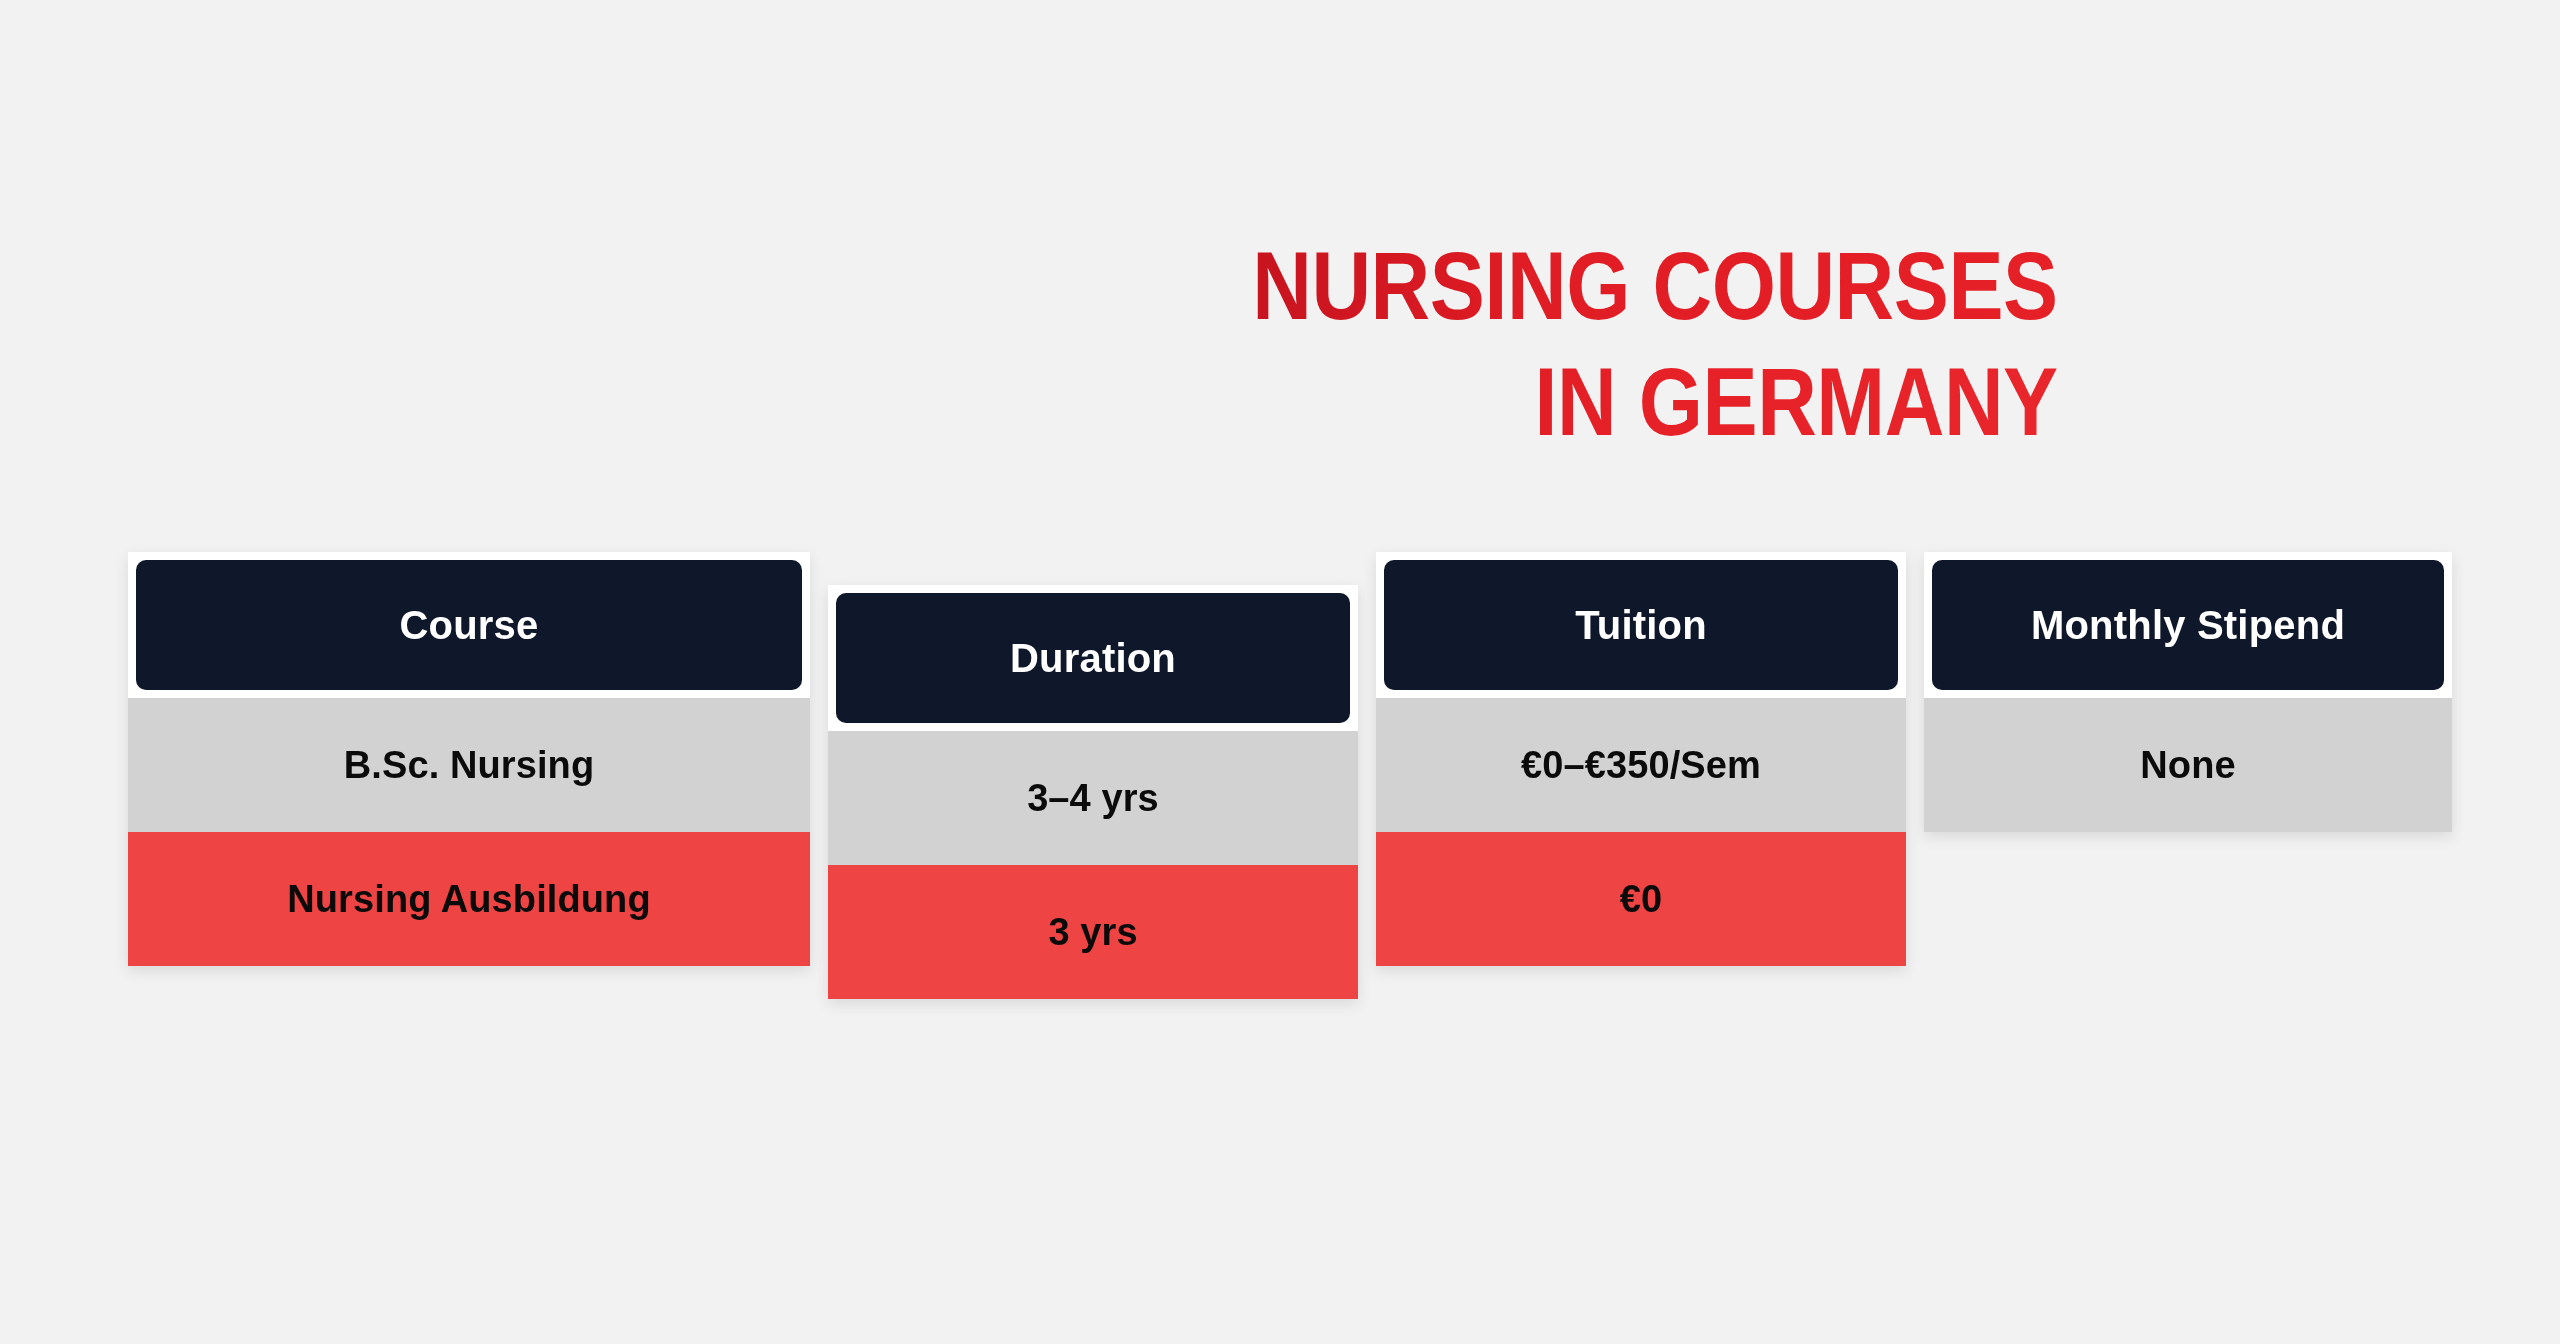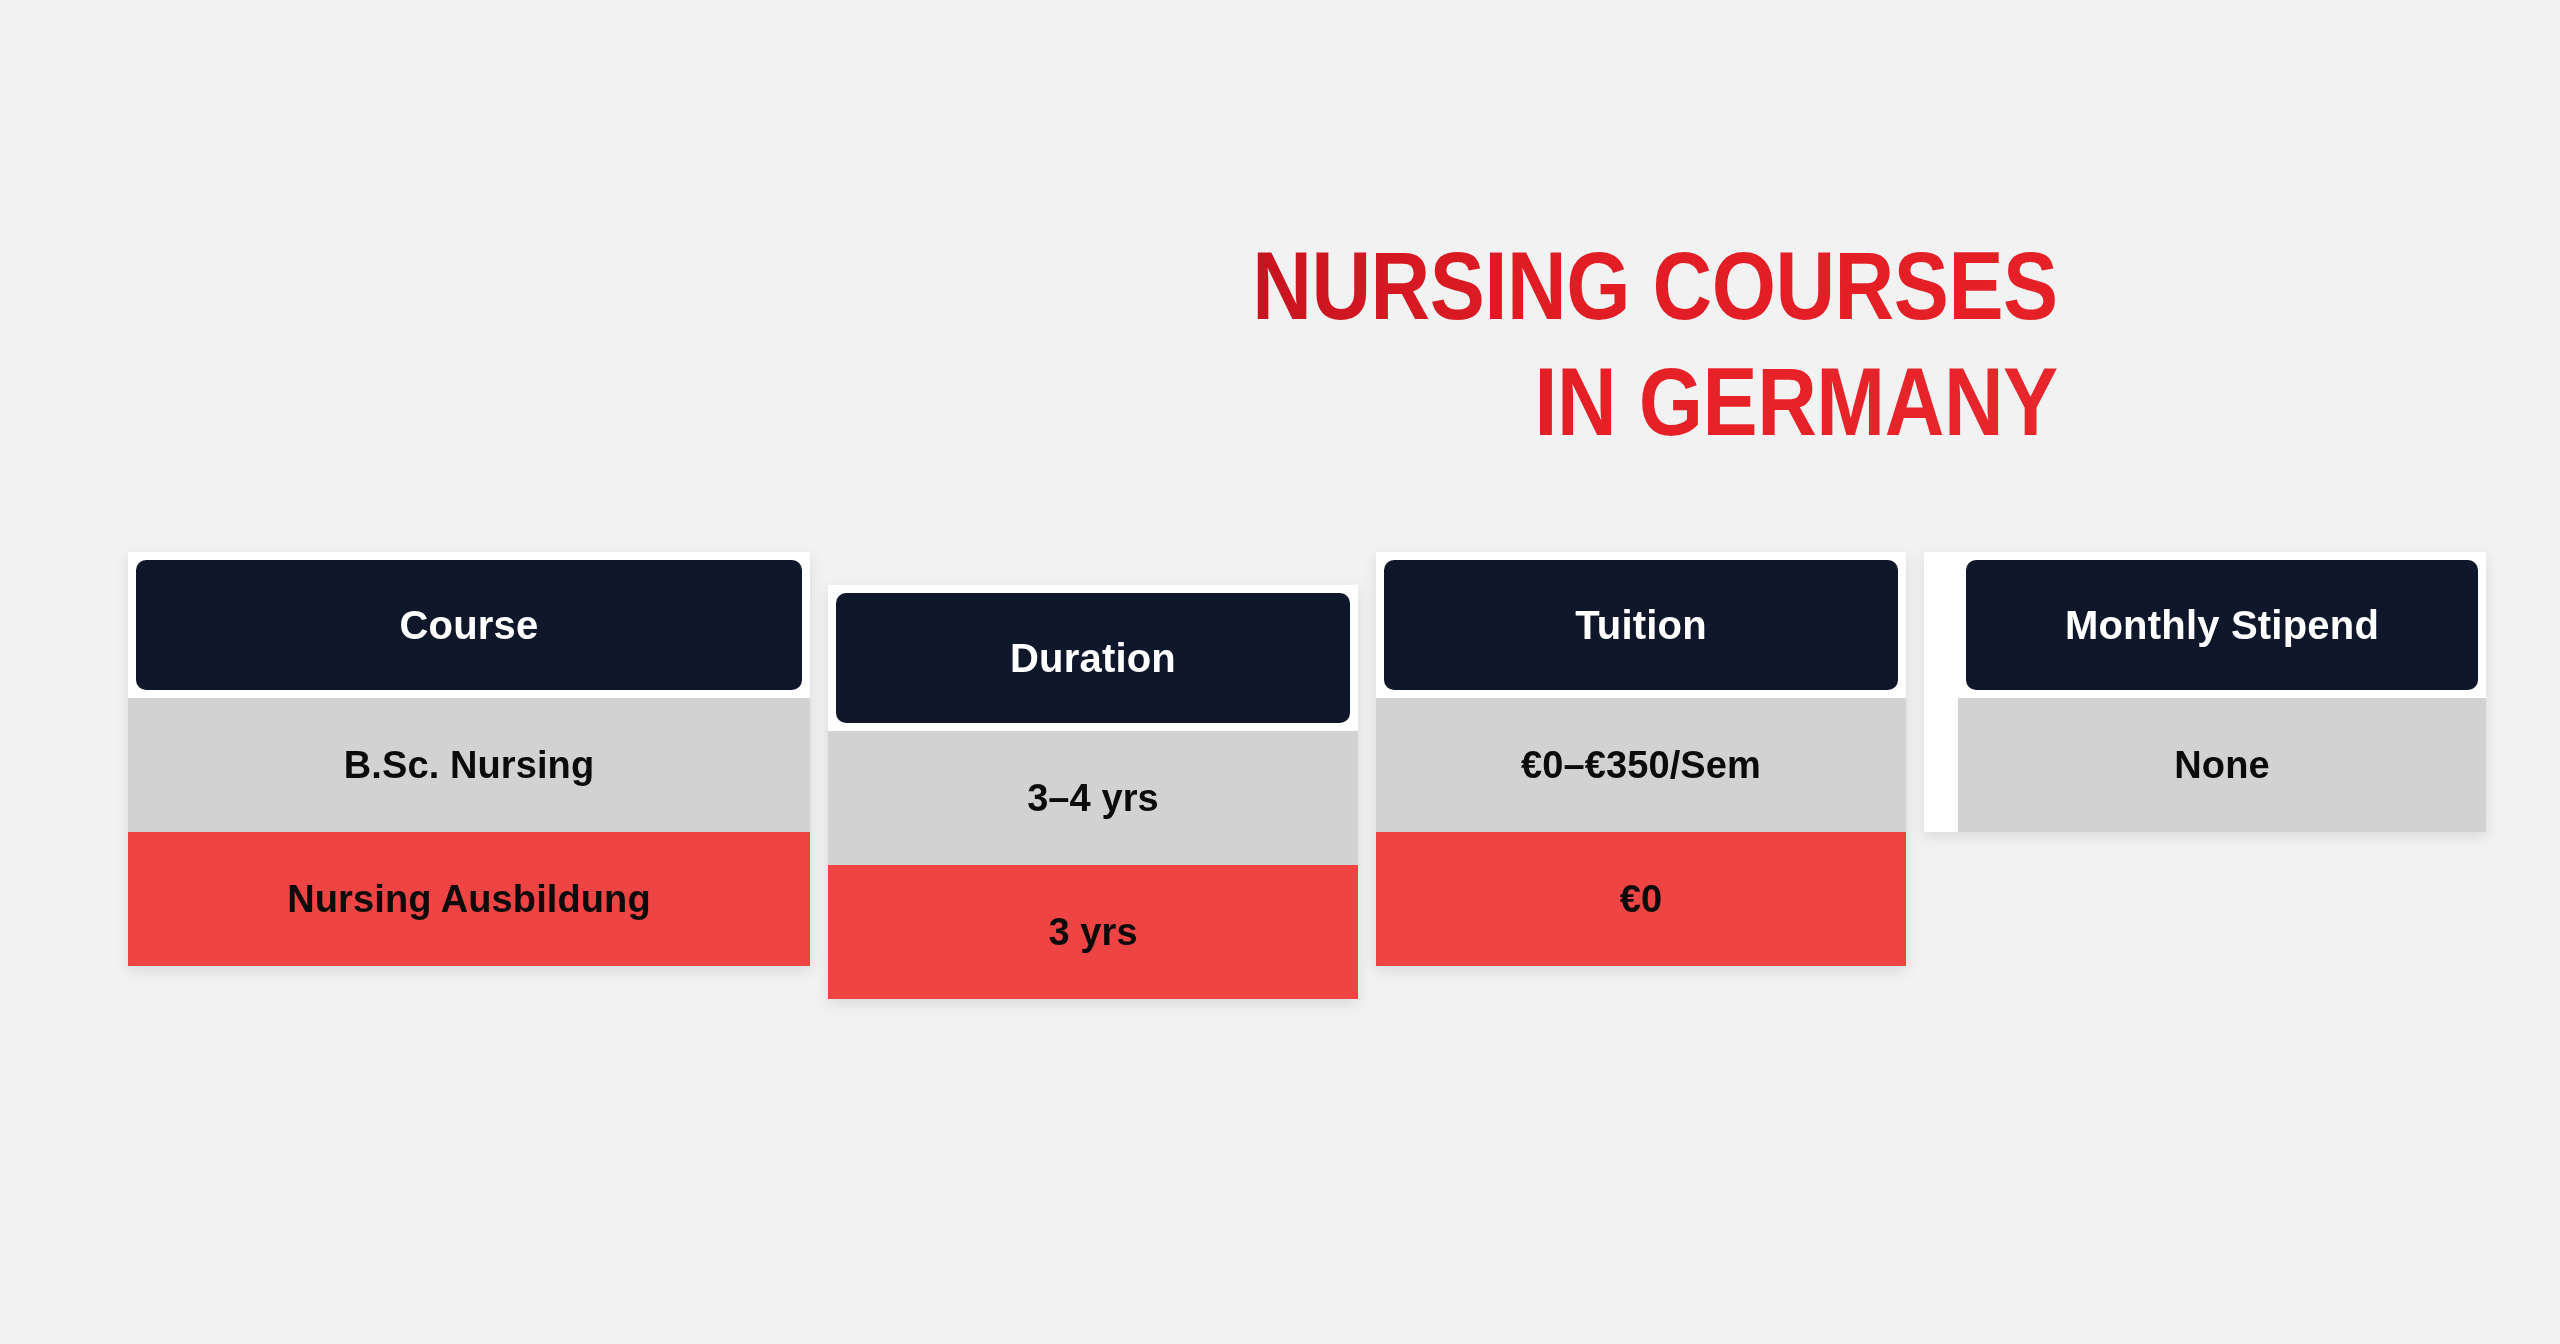--- a/index.html
+++ b/index.html
@@ -72,21 +72,21 @@
     gap: 18px;
   }
   .column {
     position: relative;
     background: #FFFFFF;
     box-shadow: 0 5px 14px rgba(0,0,0,0.10);
   }
   .col-1 { flex: 0 0 682px; }
   .col-2 { flex: 0 0 530px; margin-top: 33px; }
   .col-3 { flex: 0 0 530px; }
-  .col-4 { flex: 0 0 528px; padding-left: 34px; }
+  .col-4 { flex: 0 0 528px; }
 
   .col-header {
     margin: 8px;
     height: 130px;
     background: #0f172a;
     border-radius: 10px;
     display: flex;
     align-items: center;
     justify-content: center;
     color: #FFFFFF;

